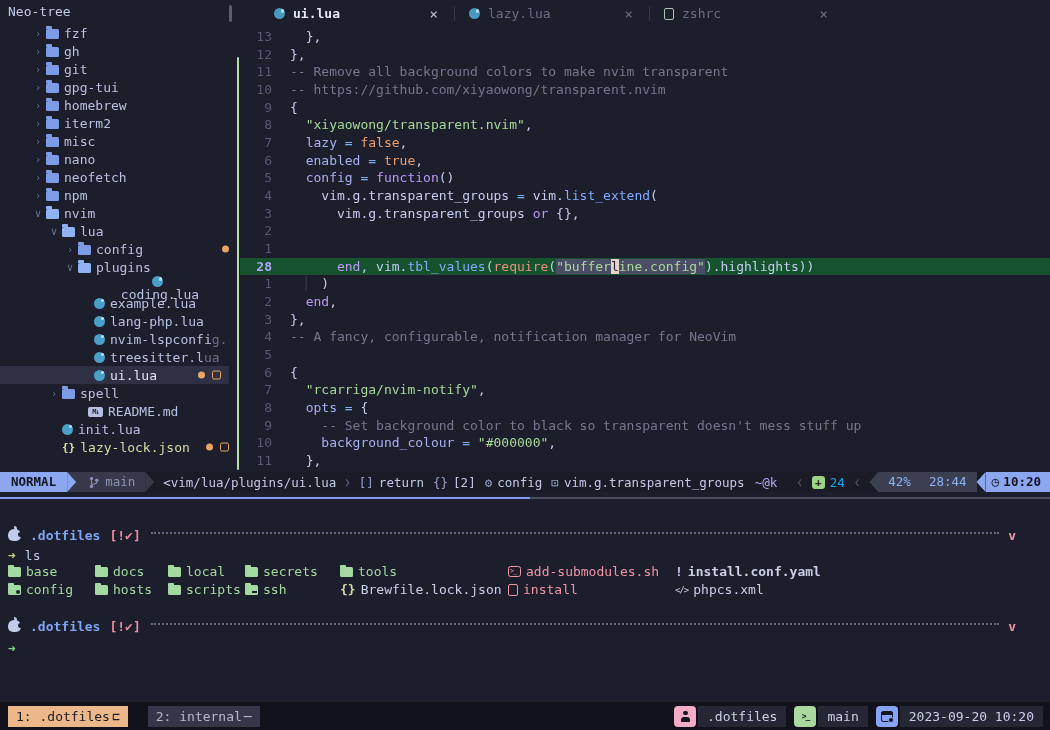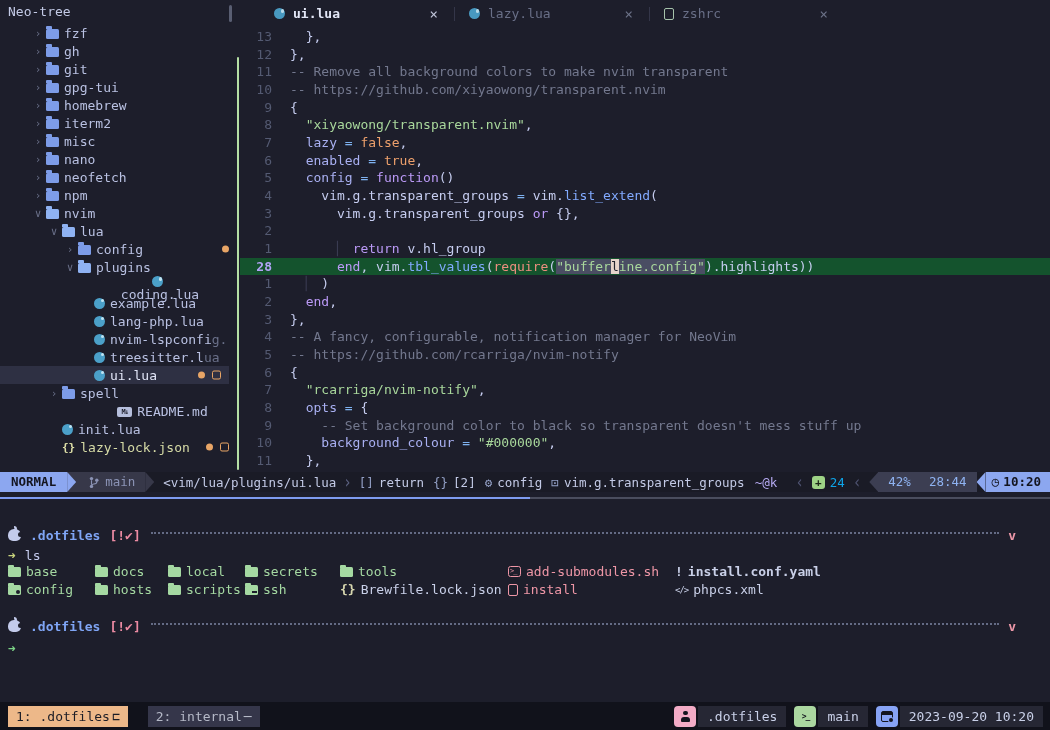--- a/index.html
+++ b/index.html
@@ -165,21 +165,21 @@
       <div class="nt-row" style="padding-left: 46px;"><span class="nt-arrow">∨</span><span class="ic ic-folder-open"></span><span class="nt-label">lua</span></div>
       <div class="nt-row" style="padding-left: 62px;"><span class="nt-arrow">›</span><span class="ic ic-folder"></span><span class="nt-label">config</span><span class="nt-badge dot"></span></div>
       <div class="nt-row" style="padding-left: 62px;"><span class="nt-arrow">∨</span><span class="ic ic-folder-open"></span><span class="nt-label">plugins</span></div>
       <div class="nt-row" style="padding-left: 78px; flex-direction: column;"><span class="nt-arrow"></span><span class="ic ic-lua"></span><span class="nt-label">coding.lua</span></div>
       <div class="nt-row" style="padding-left: 78px;"><span class="nt-arrow"></span><span class="ic ic-lua"></span><span class="nt-label">example.lua</span></div>
       <div class="nt-row" style="padding-left: 78px;"><span class="nt-arrow"></span><span class="ic ic-lua"></span><span class="nt-label">lang-php.lua</span></div>
       <div class="nt-row" style="padding-left: 78px;"><span class="nt-arrow"></span><span class="ic ic-lua"></span><span class="nt-label">nvim-lspconfi</span><span class="nt-dim">g.</span></div>
       <div class="nt-row" style="padding-left: 78px;"><span class="nt-arrow"></span><span class="ic ic-lua"></span><span class="nt-label">treesitter.l</span><span class="nt-dim">ua</span></div>
       <div class="nt-row sel" style="padding-left: 78px;"><span class="nt-arrow"></span><span class="ic ic-lua"></span><span class="nt-label">ui.lua</span><span class="nt-badge dot"></span><span class="nt-badge square"></span></div>
       <div class="nt-row" style="padding-left: 46px;"><span class="nt-arrow">›</span><span class="ic ic-folder"></span><span class="nt-label">spell</span></div>
-      <div class="nt-row" style="padding-left: 72px; justify-content: center;"><span class="nt-arrow"></span><span class="ic ic-md"></span><span class="nt-label">README.md</span></div>
+      <div class="nt-row" style="padding-left: 72px;"><span class="nt-arrow"></span><span class="ic ic-md"></span><span class="nt-label">README.md</span></div>
       <div class="nt-row" style="padding-left: 46px;"><span class="nt-arrow"></span><span class="ic ic-lua"></span><span class="nt-label">init.lua</span></div>
       <div class="nt-row" style="padding-left: 46px;"><span class="nt-arrow"></span><span class="ic ic-json"></span><span class="nt-label json-label">lazy-lock.json</span><span class="nt-badge dot"></span><span class="nt-badge square"></span></div>
     </div>
 </div>
 
 <div id="vsep"></div>
 
 <div id="editor">
   <div id="tabline">
       <div class="tab active">
@@ -206,27 +206,27 @@
       <div class="crow"><span class="lnum">11</span><span class="lcode"><span class="c-cmt">-- Remove all background colors to make nvim transparent</span></span></div>
       <div class="crow"><span class="lnum">10</span><span class="lcode"><span class="c-cmt">-- https://github.com/xiyaowong/transparent.nvim</span></span></div>
       <div class="crow"><span class="lnum">9</span><span class="lcode"><span class="c-txt">{</span></span></div>
       <div class="crow"><span class="lnum">8</span><span class="lcode"><span class="c-txt">  </span><span class="c-str">"xiyaowong/transparent.nvim"</span><span class="c-txt">,</span></span></div>
       <div class="crow"><span class="lnum">7</span><span class="lcode"><span class="c-txt">  </span><span class="c-prop">lazy</span><span class="c-op"> = </span><span class="c-bool">false</span><span class="c-txt">,</span></span></div>
       <div class="crow"><span class="lnum">6</span><span class="lcode"><span class="c-txt">  </span><span class="c-prop">enabled</span><span class="c-op"> = </span><span class="c-bool">true</span><span class="c-txt">,</span></span></div>
       <div class="crow"><span class="lnum">5</span><span class="lcode"><span class="c-txt">  </span><span class="c-prop">config</span><span class="c-op"> = </span><span class="c-kw">function</span><span class="c-txt">()</span></span></div>
       <div class="crow"><span class="lnum">4</span><span class="lcode"><span class="c-txt">    vim.g.transparent_groups </span><span class="c-op">= </span><span class="c-txt">vim.</span><span class="c-fn">list_extend</span><span class="c-txt">(</span></span></div>
       <div class="crow"><span class="lnum">3</span><span class="lcode"><span class="c-txt">      vim.g.transparent_groups </span><span class="c-kw">or</span><span class="c-txt"> {},</span></span></div>
       <div class="crow"><span class="lnum">2</span></div>
-      <div class="crow"><span class="lnum">1</span><span class="lcode"><span class="c-txt">      </span><span class="c-guide">▏</span><span class="c-txt"> </span><span class="c-kw">return</span><span class="c-txt"> v.hl_group</span></span></div>
+      <div class="crow"><span class="lnum">1</span></div>
       <div class="crow cur"><span class="lnum">28</span><span class="lcode"><span class="c-txt">      </span><span class="c-kw">end</span><span class="c-txt">, vim.</span><span class="c-fn">tbl_values</span><span class="c-txt">(</span><span class="c-req">require</span><span class="c-txt">(</span><span class="c-strhl">"buffer</span><span class="c-cursor">l</span><span class="c-strhl">ine.config"</span><span class="c-txt">).highlights))</span></span></div>
       <div class="crow"><span class="lnum">1</span><span class="lcode"><span class="c-txt">  </span><span class="c-guide">▏</span><span class="c-txt"> )</span></span></div>
       <div class="crow"><span class="lnum">2</span><span class="lcode"><span class="c-txt">  </span><span class="c-kw">end</span><span class="c-txt">,</span></span></div>
       <div class="crow"><span class="lnum">3</span><span class="lcode"><span class="c-txt">},</span></span></div>
       <div class="crow"><span class="lnum">4</span><span class="lcode"><span class="c-cmt">-- A fancy, configurable, notification manager for NeoVim</span></span></div>
-      <div class="crow"><span class="lnum">5</span><span class="lcode"><span class="c-cmt">-- https://github.com/rcarriga/nvim-notify</span></span></div>
+      <div class="crow"><span class="lnum">5</span></div>
       <div class="crow"><span class="lnum">6</span><span class="lcode"><span class="c-txt">{</span></span></div>
       <div class="crow"><span class="lnum">7</span><span class="lcode"><span class="c-txt">  </span><span class="c-str">"rcarriga/nvim-notify"</span><span class="c-txt">,</span></span></div>
       <div class="crow"><span class="lnum">8</span><span class="lcode"><span class="c-txt">  </span><span class="c-prop">opts</span><span class="c-op"> = </span><span class="c-txt">{</span></span></div>
       <div class="crow"><span class="lnum">9</span><span class="lcode"><span class="c-txt">    </span><span class="c-cmt">-- Set background color to black so transparent doesn't mess stuff up</span></span></div>
       <div class="crow"><span class="lnum">10</span><span class="lcode"><span class="c-txt">    </span><span class="c-prop">background_colour</span><span class="c-op"> = </span><span class="c-str">"#000000"</span><span class="c-txt">,</span></span></div>
       <div class="crow"><span class="lnum">11</span><span class="lcode"><span class="c-txt">  },</span></span></div>
     </div>
 </div>
 
 <div id="statusline">

